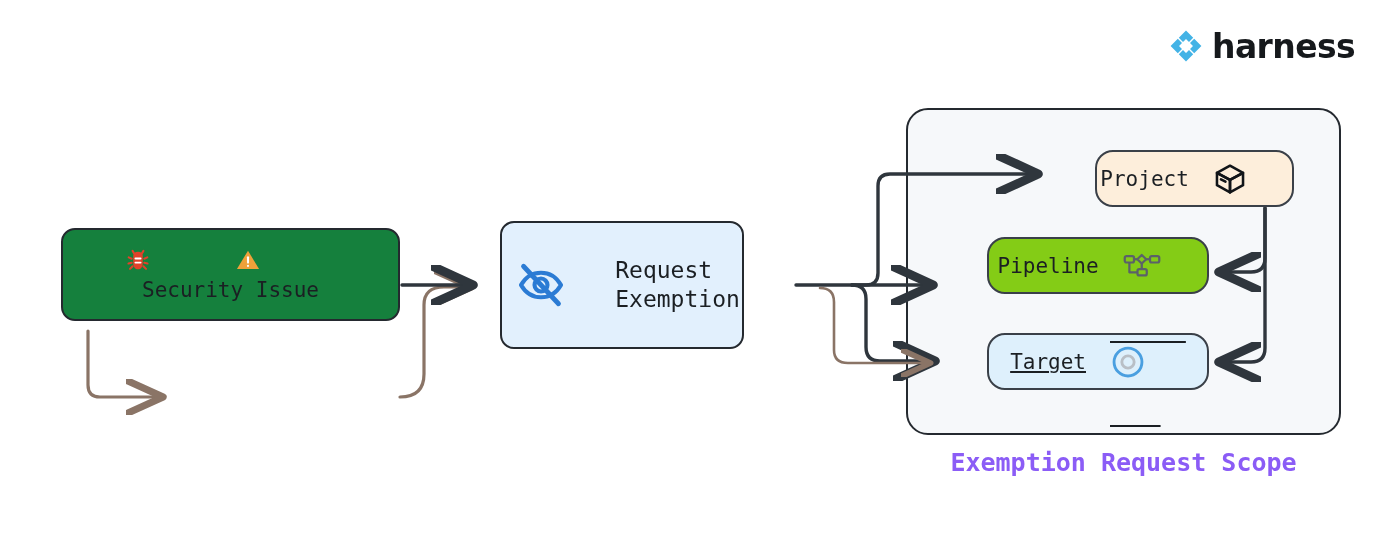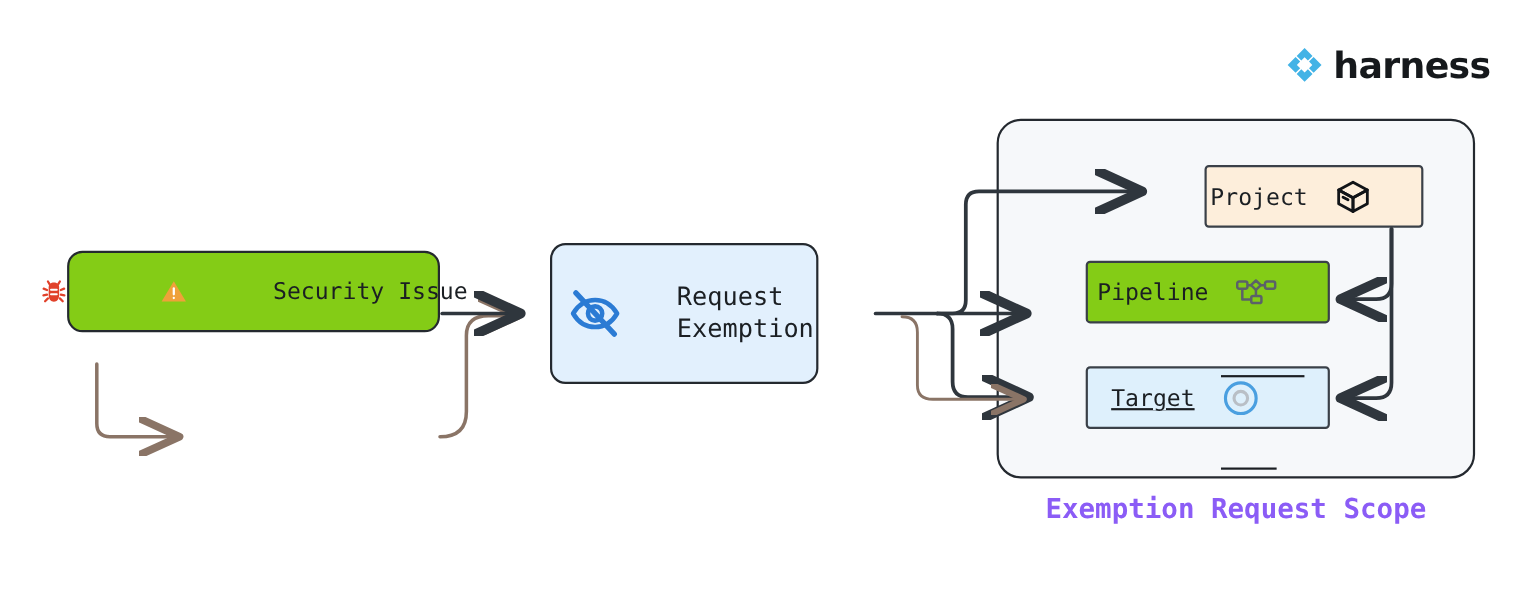--- a/index.html
+++ b/index.html
@@ -17,21 +17,21 @@
   #stage {
     position: absolute;
     inset: 0;
     width: 1383px;
     height: 537px;
   }
   
   #brand {
     position: absolute;
     left: 1168px;
-    top: 41px;
+    top: 28px;
     display: flex;
     align-items: center;
     gap: 8px;
   }
   #brand .wordmark {
     font-family: "DejaVu Sans", "Liberation Sans", sans-serif;
     font-size: 33px;
     font-weight: 700;
     color: #16191c;
     letter-spacing: -0.6px;
@@ -48,24 +48,24 @@
     border: 2.6px solid #24292f;
     color: #1b1f23;
     text-align: center;
     line-height: 1.28;
     white-space: pre;
   }
   .node .label { white-space: pre; }
 
   
   #node-security {
-    left: 61px; top: 228px; width: 339px; height: 74px;
-    background: #84cc16;
+    left: 61px; top: 228px; width: 339px; height: 93px;
+    background: #15803d;
     border-color: #24292f;
-    flex-direction: row;
+    flex-direction: column;
     gap: 2px;
     font-size: 21px;
   }
   #node-security .iconrow {
     display: flex; align-items: center; gap: 8px; height: 30px;
   }
   
   #node-occurrence {
     left: 167px; top: 362px; width: 232px; height: 69px;
     background: #fdf1e0;
@@ -101,21 +101,21 @@
     white-space: pre;
     font-weight: bold;
   }
   .scope-node {
     position: absolute;
     box-sizing: border-box;
     display: flex;
     align-items: center;
     justify-content: center;
     gap: 24px;
-    border-radius: 4px;
+    border-radius: 18px;
     border: 2.2px solid #3a4048;
     font-size: 21px;
     color: #1b1f23;
     white-space: pre;
   }
   #node-project  { left: 1095px; top: 150px; width: 199px; height: 57px; background: #fdeedb; }
   #node-pipeline { left: 987px;  top: 237px; width: 222px; height: 57px; background: #84cc16; }
   #node-target   { left: 987px;  top: 333px; width: 222px; height: 57px; background: #def0fc; text-decoration: underline; }
 
   svg.wires { position: absolute; left: 0; top: 0; width: 1383px; height: 537px; pointer-events: none; }

